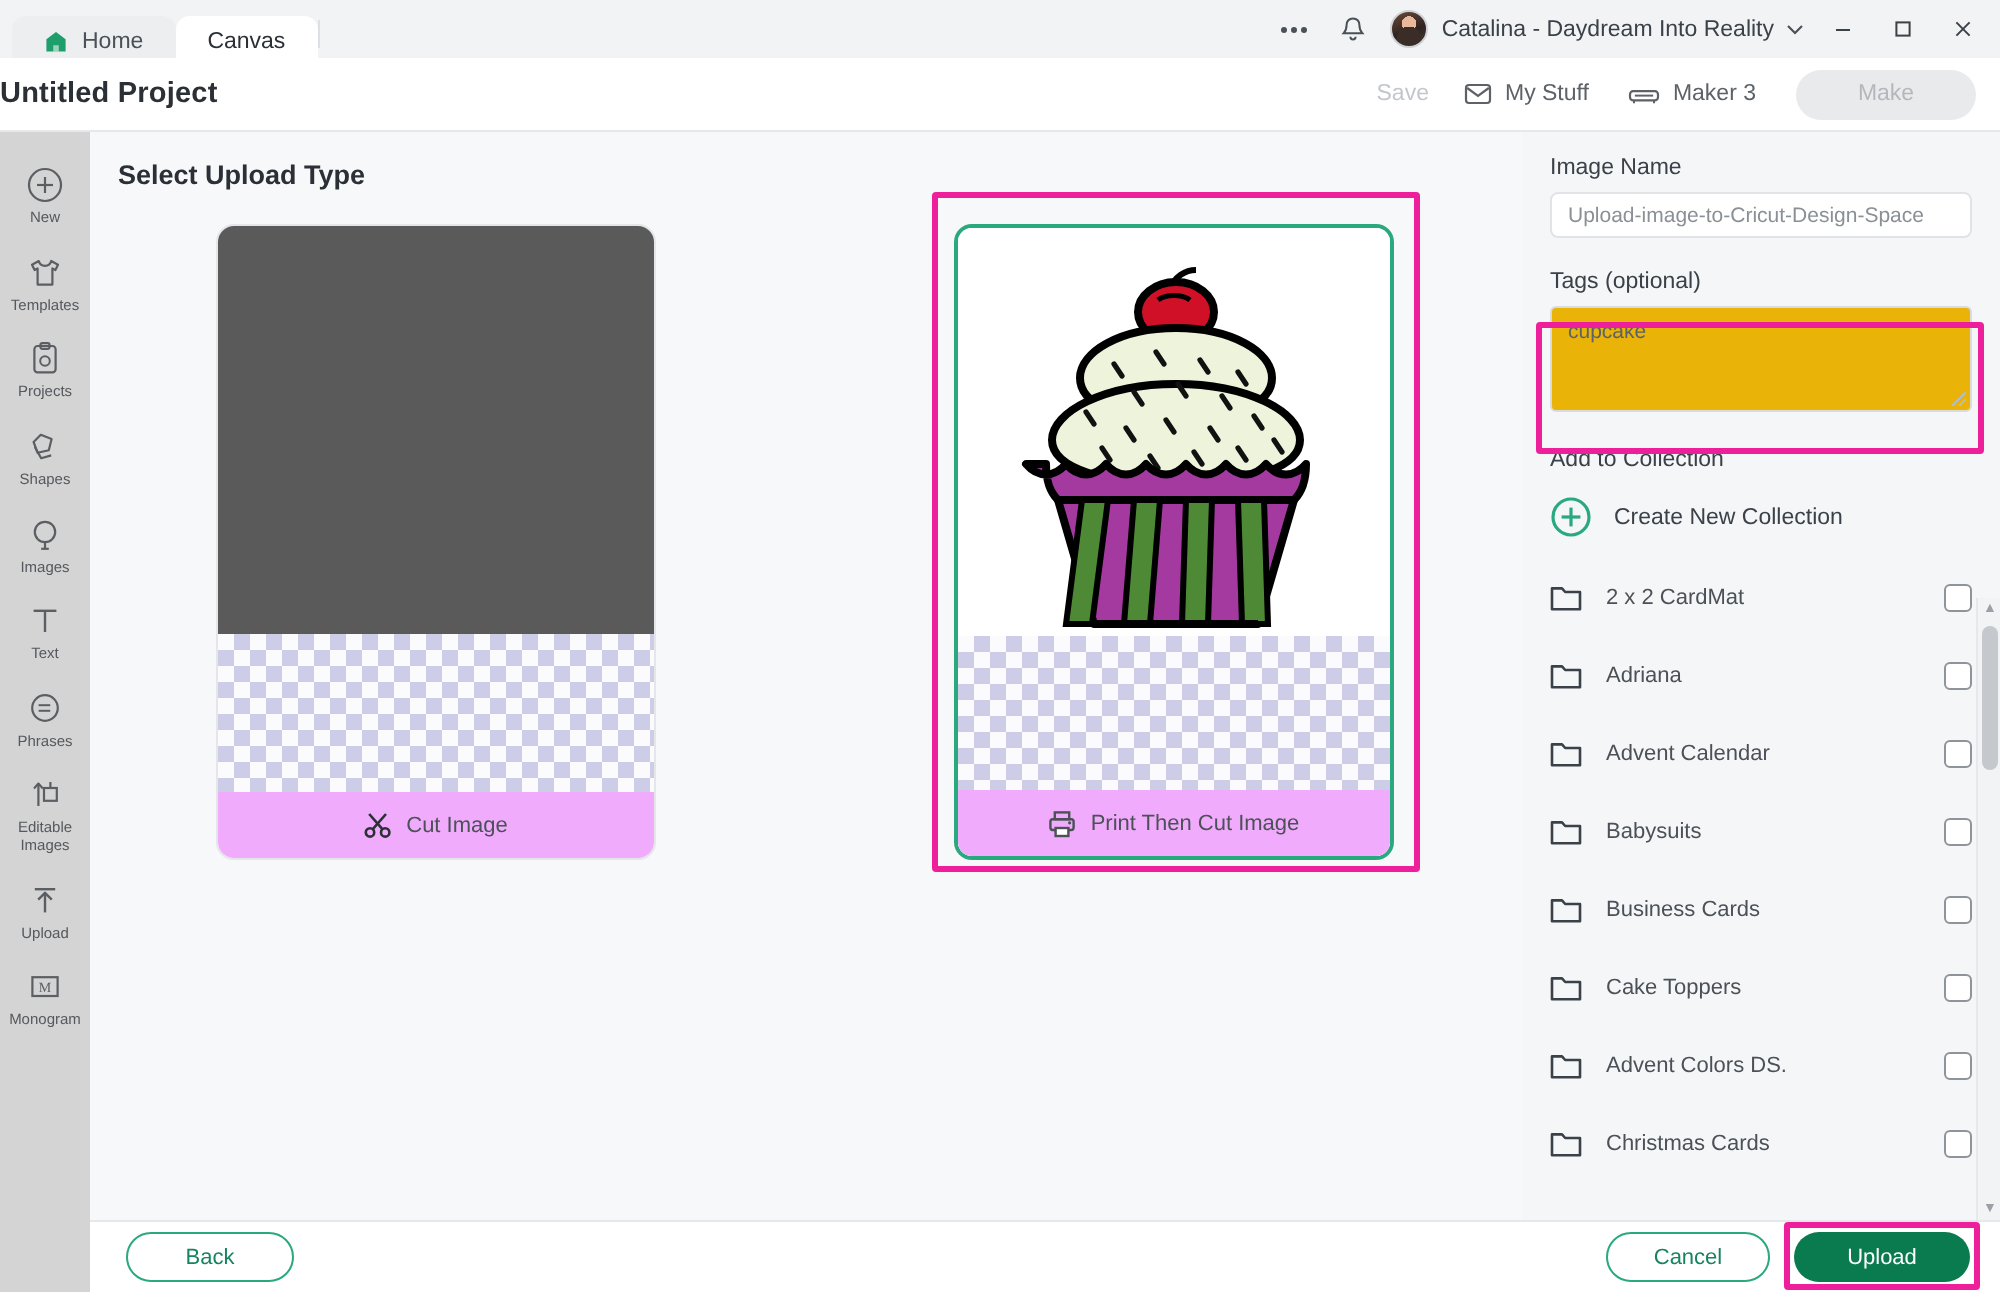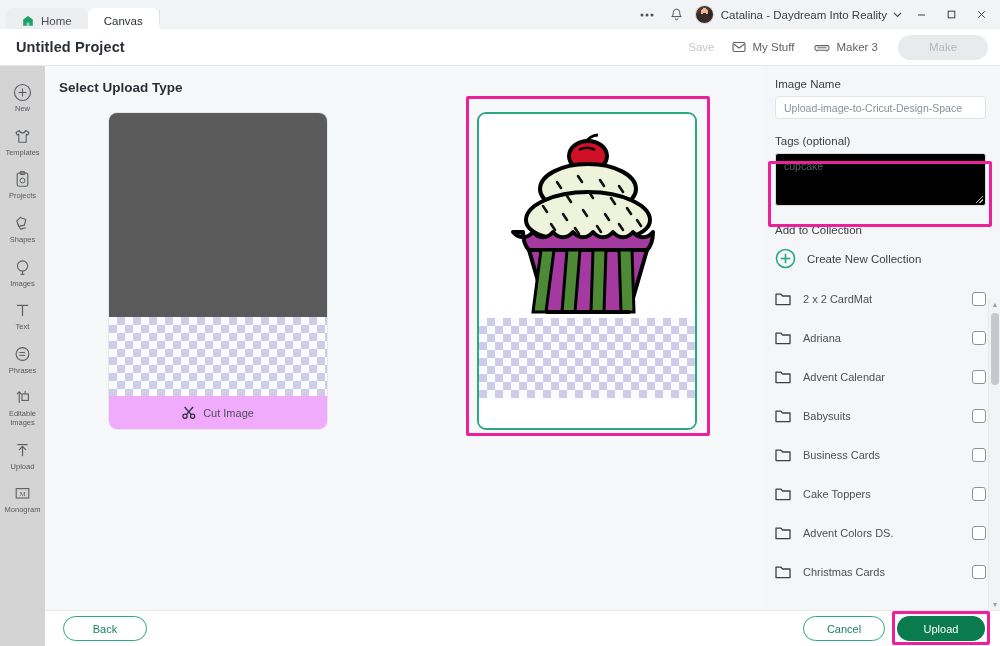--- a/index.html
+++ b/index.html
@@ -49,21 +49,21 @@
     width: 30px; height: 29px; display: flex; align-items: center; justify-content: center;
     color: #3b4148; font-size: 12px;
   }
 
   
   .projbar {
     position: absolute; top: 29px; left: 0; width: 1000px; height: 37px;
     background: #ffffff; display: flex; align-items: center;
     border-bottom: 1px solid #e6e8eb;
   }
-  .proj-title { font-size: 14.5px; font-weight: bold; color: #2b3036; padding-left: 16px; letter-spacing: .1px; }
+  .proj-title { font-size: 14.5px; font-weight: bold; color: #2b3036; letter-spacing: .1px; }
   .proj-right { margin-left: auto; display: flex; align-items: center; padding-right: 12px; gap: 0; }
   .save-label { font-size: 11.5px; color: #c3c7cc; margin-right: 18px; }
   .hdr-item { display: flex; align-items: center; gap: 6px; font-size: 11.5px; color: #5c6268; margin-right: 20px; }
   .make-btn {
     width: 90px; height: 25px; border-radius: 13px; background: #e9eaec;
     color: #b4b8bd; font-size: 11.5px; display: flex; align-items: center; justify-content: center;
   }
 
   
   .rail {
@@ -120,21 +120,21 @@
     background: #f5f6f8; padding: 12px 14px 0 14px;
   }
   .panel-label { font-size: 11.5px; color: #3b4148; margin-bottom: 6px; }
   .panel-label.spaced { margin-top: 16px; }
   .text-input {
     width: 211px; height: 23px; background: #ffffff; border: 1px solid #e1e3e6;
     border-radius: 4px; font-size: 10.5px; color: #8a9096;
     display: flex; align-items: center; padding: 0 8px;
   }
   .tags-box {
-    position: relative; width: 211px; height: 53px; background: #000000;
+    position: relative; width: 211px; height: 53px; background: #eab308;
     border: 1px solid #d9dbdf; border-radius: 3px; padding: 6px 8px;
     font-size: 10.5px; color: #5c6268;
   }
   .resize-grip {
     position: absolute; right: 2px; bottom: 2px; width: 7px; height: 7px;
     background:
       linear-gradient(135deg, transparent 45%, #b8bcc1 45%, #b8bcc1 55%, transparent 55%),
       linear-gradient(135deg, transparent 70%, #b8bcc1 70%, #b8bcc1 80%, transparent 80%);
   }
   .add-coll-label { font-size: 11.5px; color: #3b4148; margin: 18px 0 6px; }
@@ -427,20 +427,31 @@
             <path d="M62 136h13l-8 62h-13z"></path>
             <path d="M88 136h13l-5 62h-13z"></path>
             <path d="M114 136h13l-2 62h-13z"></path>
             <path d="M140 136h13l2 62h-13z"></path>
           </g>
 
           <path d="M68 198h82" fill="none" stroke="#000" stroke-width="4"></path>
         </svg>
         <div class="checker" style="top:204px;"></div>
       </div>
+      <div class="card-foot">
+        <span>
+          <svg width="14" height="14" viewBox="0 0 14 14">
+              <rect x="3.4" y="1.2" width="7.2" height="3.4" fill="none" stroke="#4b5157" stroke-width="1.2"></rect>
+              <rect x="1.2" y="4.6" width="11.6" height="5.4" rx="1.2" fill="none" stroke="#4b5157" stroke-width="1.2"></rect>
+              <rect x="3.8" y="9" width="6.4" height="4" fill="#ffffff" stroke="#4b5157" stroke-width="1.2"></rect>
+              <circle cx="10.8" cy="6.4" r=".8" fill="#4b5157"></circle>
+            </svg>
+        </span>
+        <span>Print Then Cut Image</span>
+      </div>
     </div>
   </div>
 
   <div class="highlight-box hl-ptc"></div>
 
   <div class="panel">
     <div class="panel-label">Image Name</div>
     <div class="text-input">Upload-image-to-Cricut-Design-Space</div>
 
     <div class="panel-label spaced">Tags (optional)</div>

